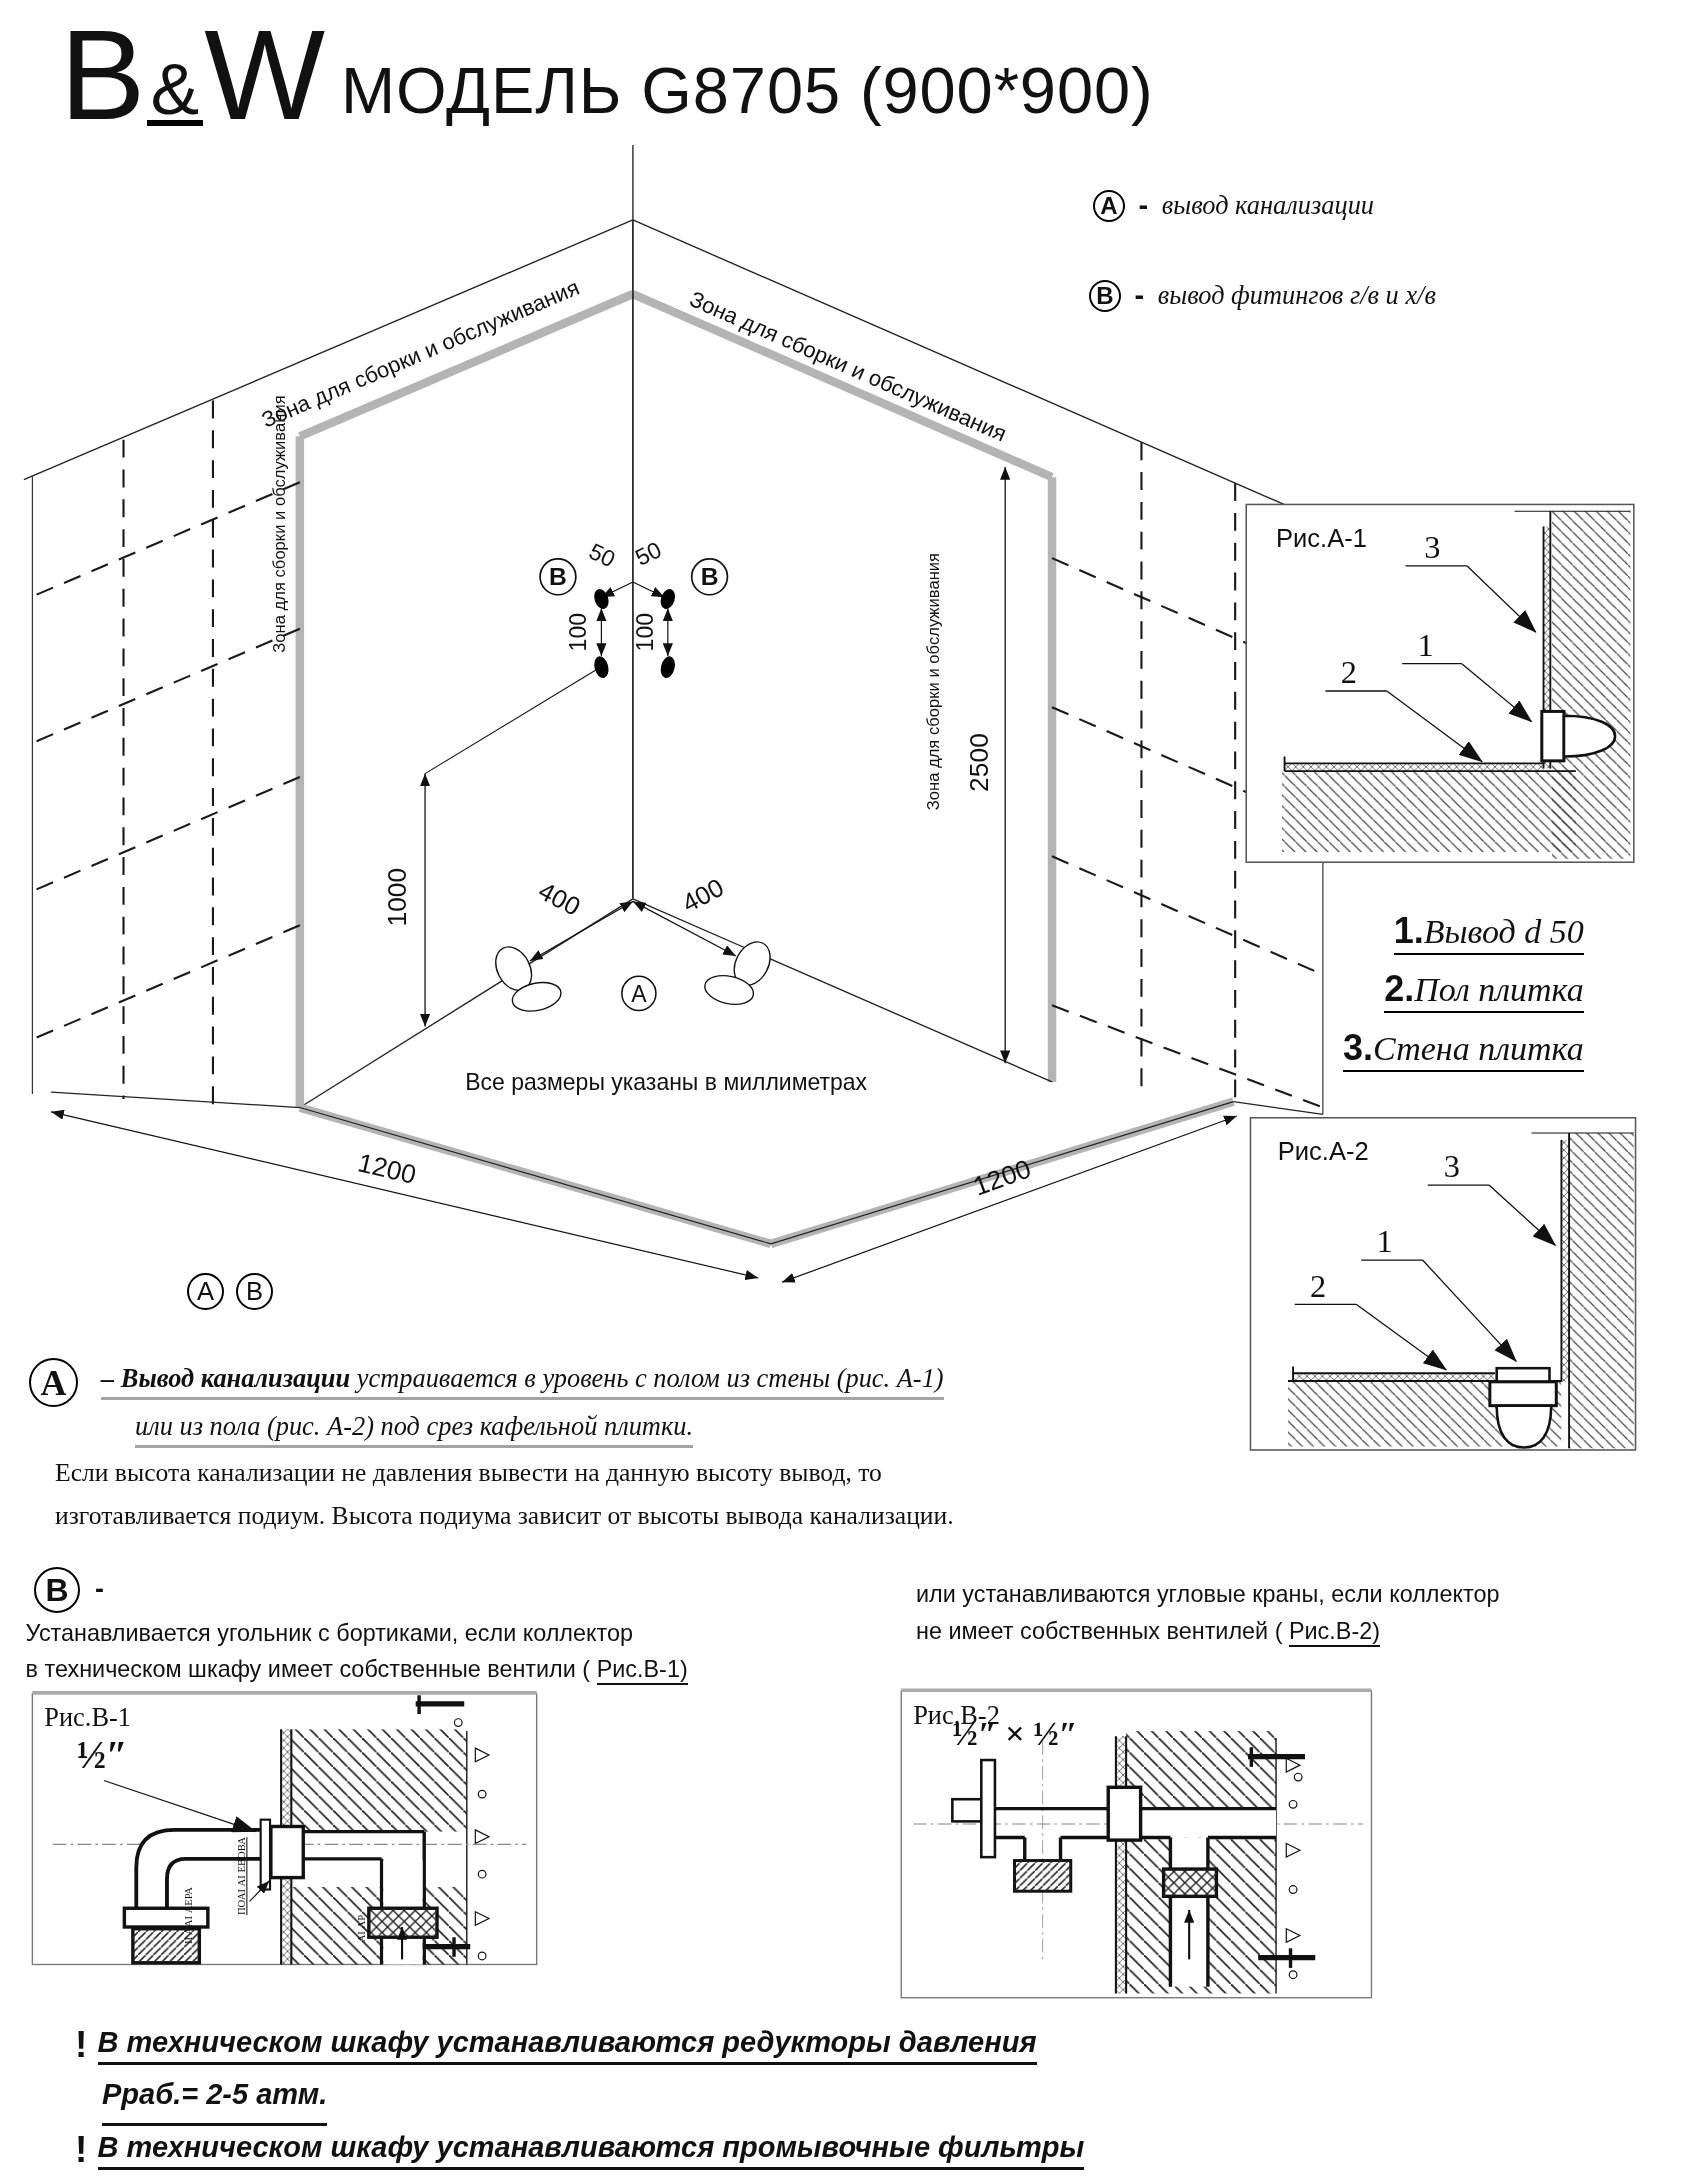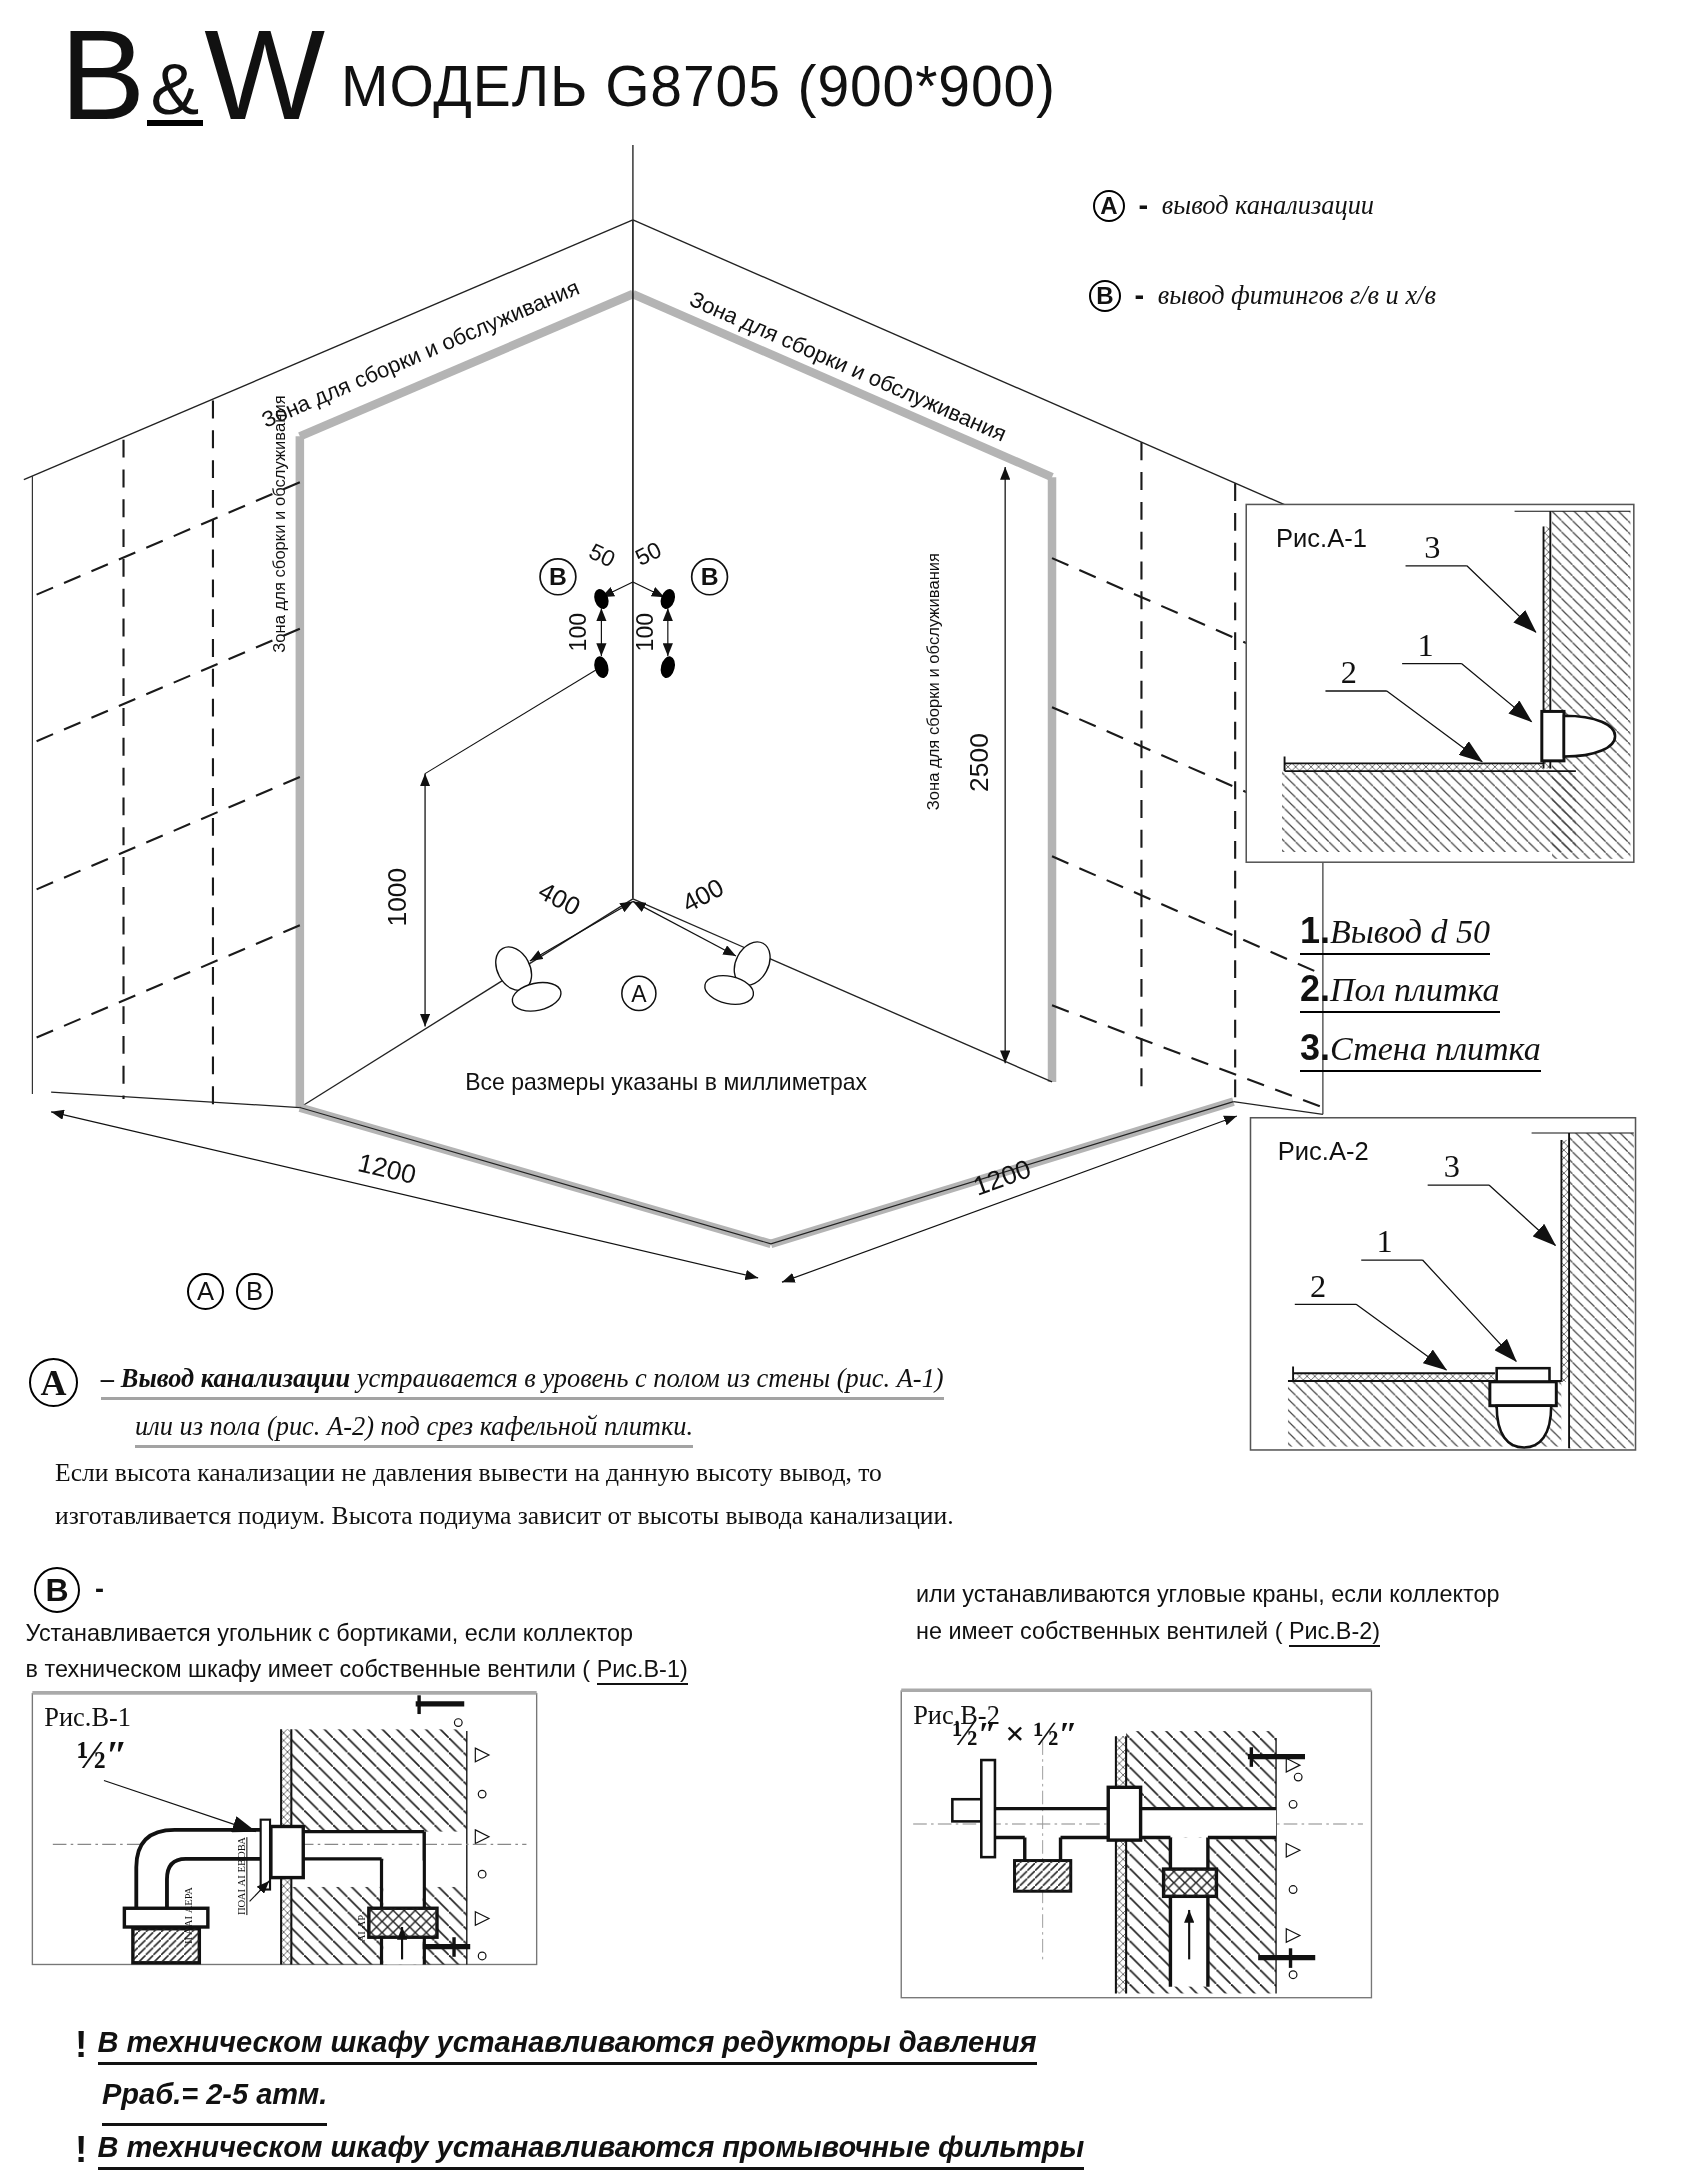--- a/index.html
+++ b/index.html
@@ -5,21 +5,21 @@
   html,body{margin:0;padding:0;background:#e8e8e8;}
   .page{position:relative;width:1696px;height:2181px;background:#ffffff;overflow:hidden;
         font-family:"Liberation Sans",sans-serif;color:#111;}
   .abs{position:absolute;}
   svg text{font-family:"Liberation Sans",sans-serif;fill:#111;}
   svg text.ser{font-family:"Liberation Serif",serif;}
   
   .logo{display:flex;align-items:flex-end;}
   .logo .lb,.logo .lw{font-size:128px;line-height:.8;font-weight:400;letter-spacing:-3.4px;}
   .logo .lamp{font-size:73px;line-height:.8;margin:0 1.7px 0 5.1px;border-bottom:6px solid #000;padding:0 3.4px 1.7px 3.4px;}
-  .title{font-size:57px;letter-spacing:0.9px;white-space:nowrap;}
+  .title{font-size:65px;letter-spacing:0.9px;white-space:nowrap;}
   
   .mk{display:inline-flex;align-items:center;justify-content:center;border:2.1px solid #000;border-radius:50%;
       box-sizing:border-box;background:#fff;}
   .leg-row{display:flex;align-items:center;gap:13.6px;}
   .leg-dash{font-weight:bold;font-size:29px;}
   .leg-txt{font-family:"Liberation Serif",serif;font-style:italic;font-size:26.4px;white-space:nowrap;}
   
   .plist .pl-item{margin-bottom:13.6px;white-space:nowrap;border-bottom:2.6px solid #000;display:inline-block;padding-bottom:0.9px;}
   .plist{display:flex;flex-direction:column;align-items:flex-start;}
   .pl-num{font-weight:bold;font-size:36px;}
@@ -338,21 +338,21 @@
   <span class="mk" style="width:32px;height:32px;font-size:24px;font-weight:bold;">A</span>
   <span class="leg-dash">-</span>
   <span class="leg-txt">вывод канализации</span>
 </div>
 <div class="abs leg-row" style="left:1089px;top:279px;">
   <span class="mk" style="width:32px;height:32px;font-size:24px;font-weight:bold;">B</span>
   <span class="leg-dash">-</span>
   <span class="leg-txt">вывод фитингов г/в и х/в</span>
 </div>
 
-<div class="abs plist" style="left:1300px;top:910px;">
+<div class="abs plist" style="left:1343px;top:910px;align-items:flex-end;">
   <div class="pl-item">
     <span class="pl-num">1.</span><span class="pl-txt">Вывод d 50</span>
   </div>
   <div class="pl-item">
     <span class="pl-num">2.</span><span class="pl-txt">Пол плитка</span>
   </div>
   <div class="pl-item">
     <span class="pl-num">3.</span><span class="pl-txt">Стена плитка</span>
   </div>
 </div>

